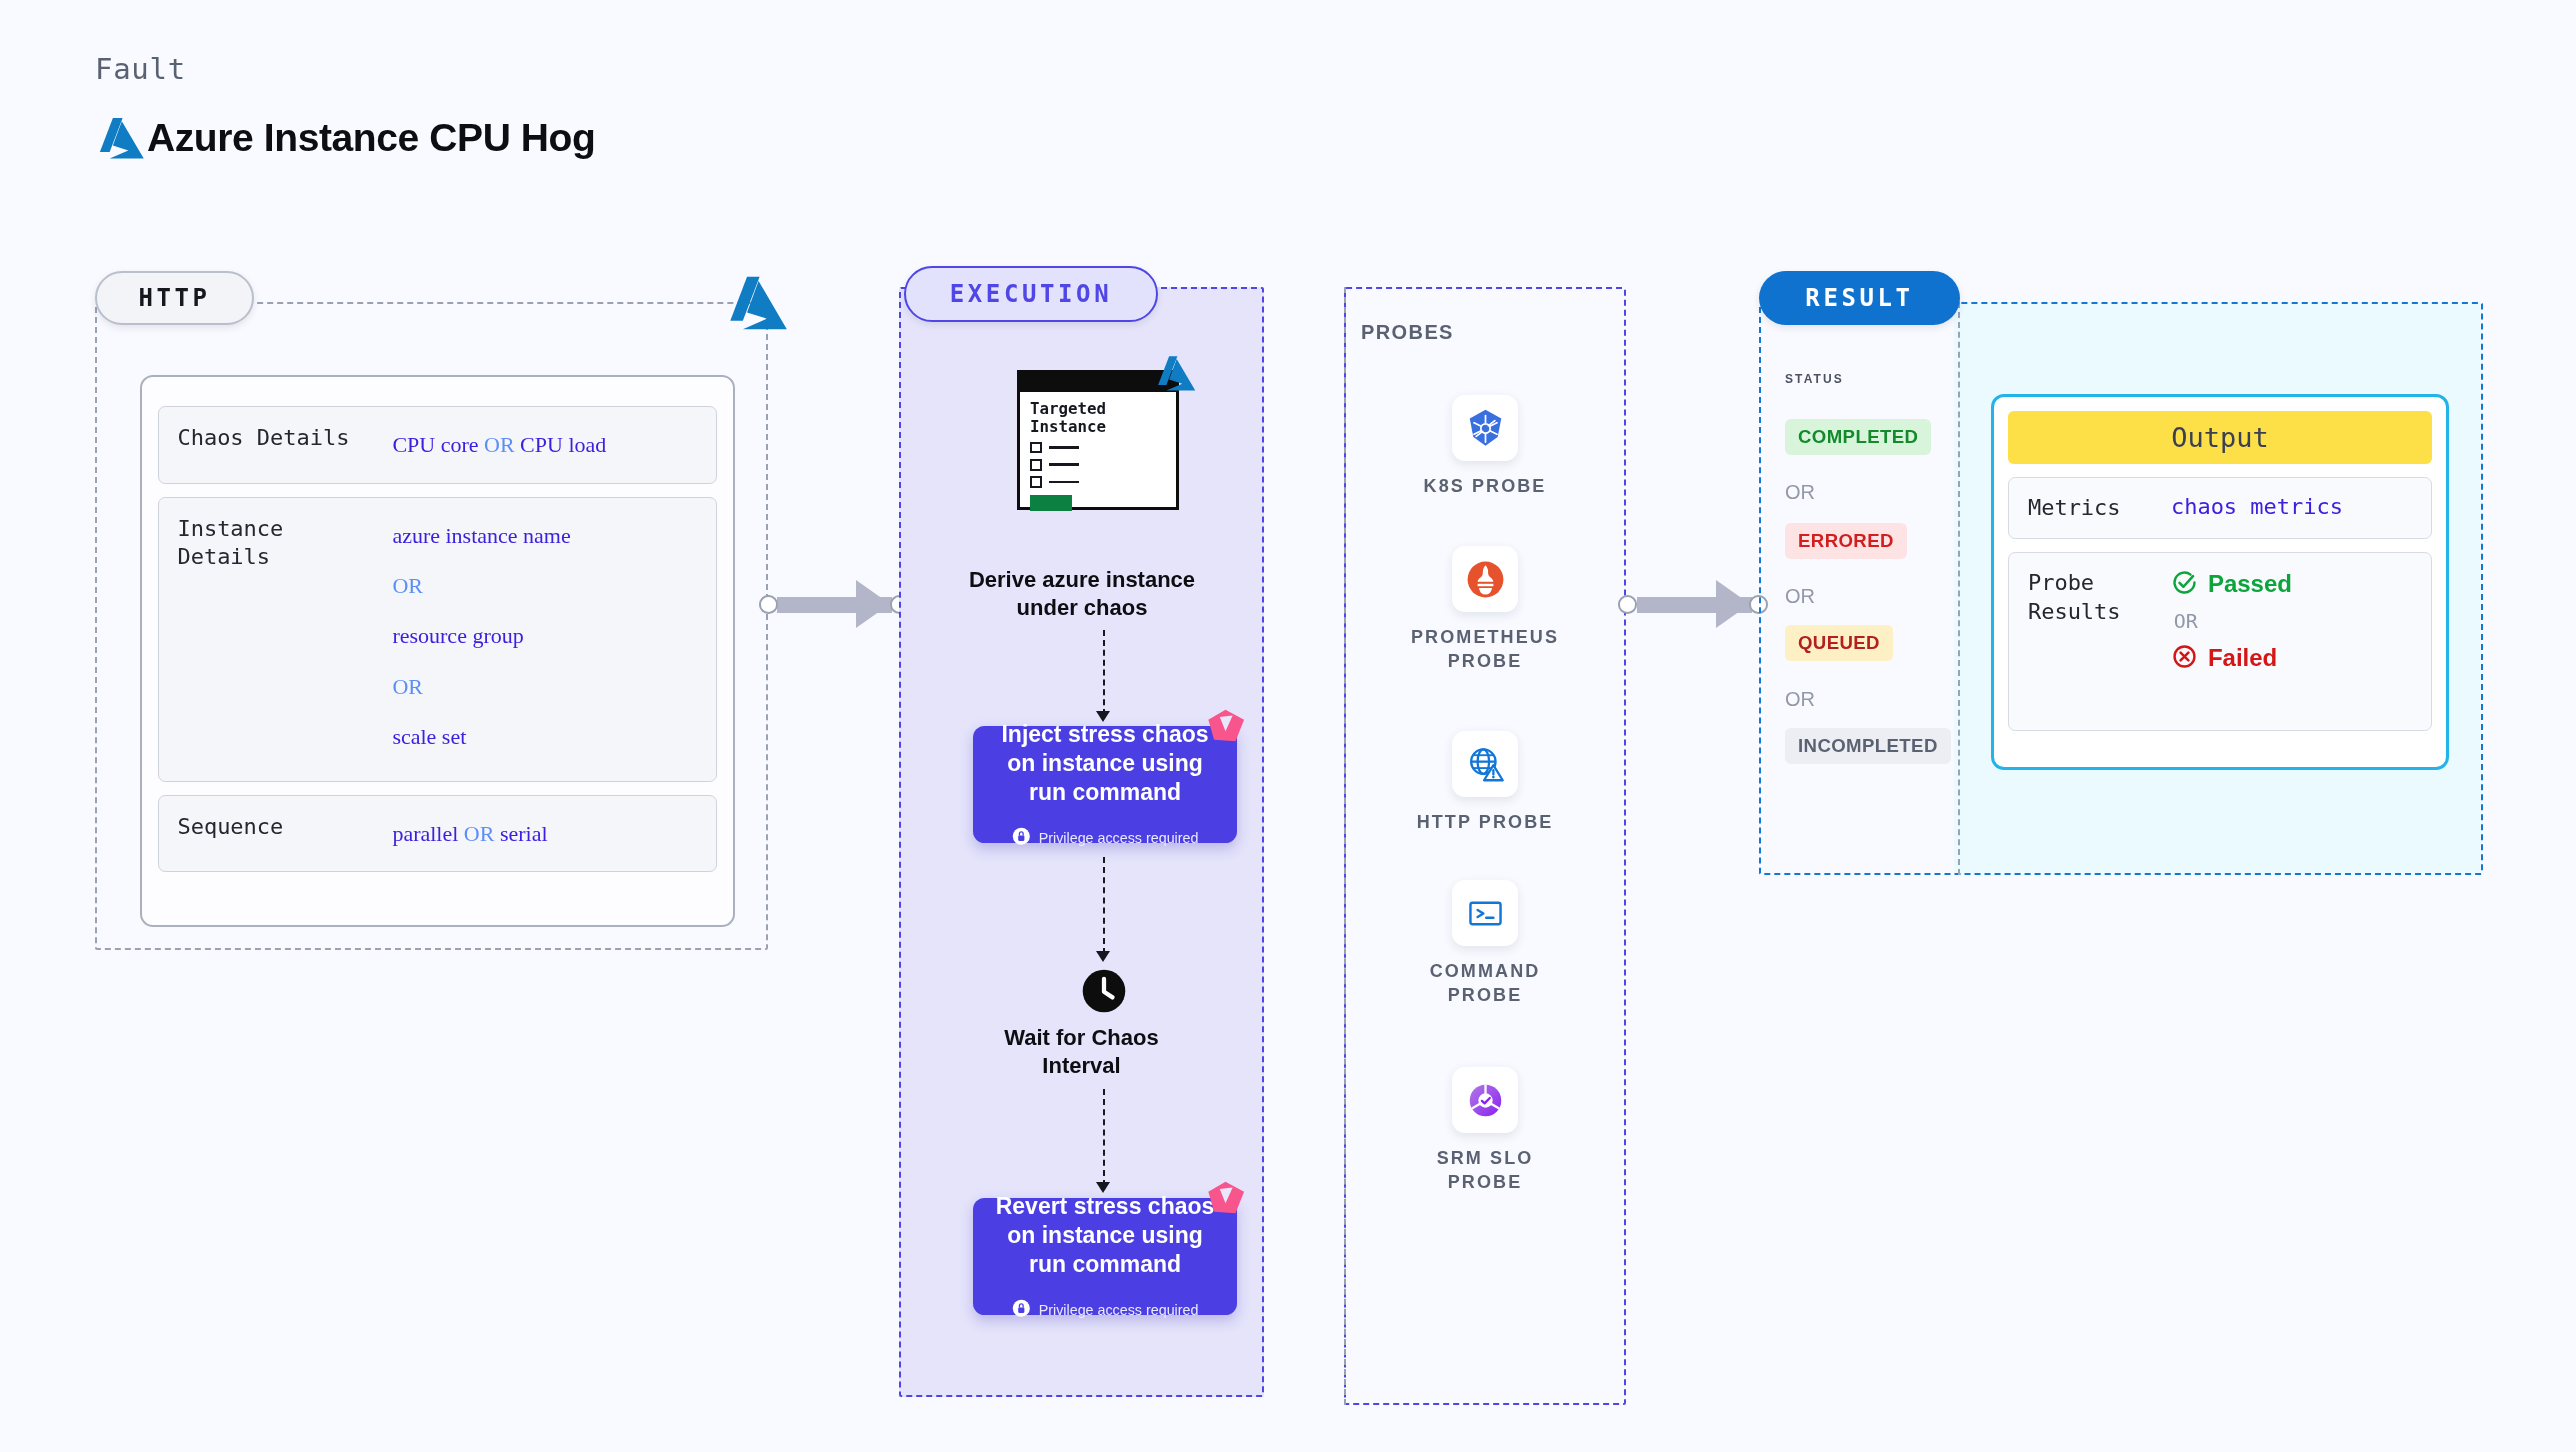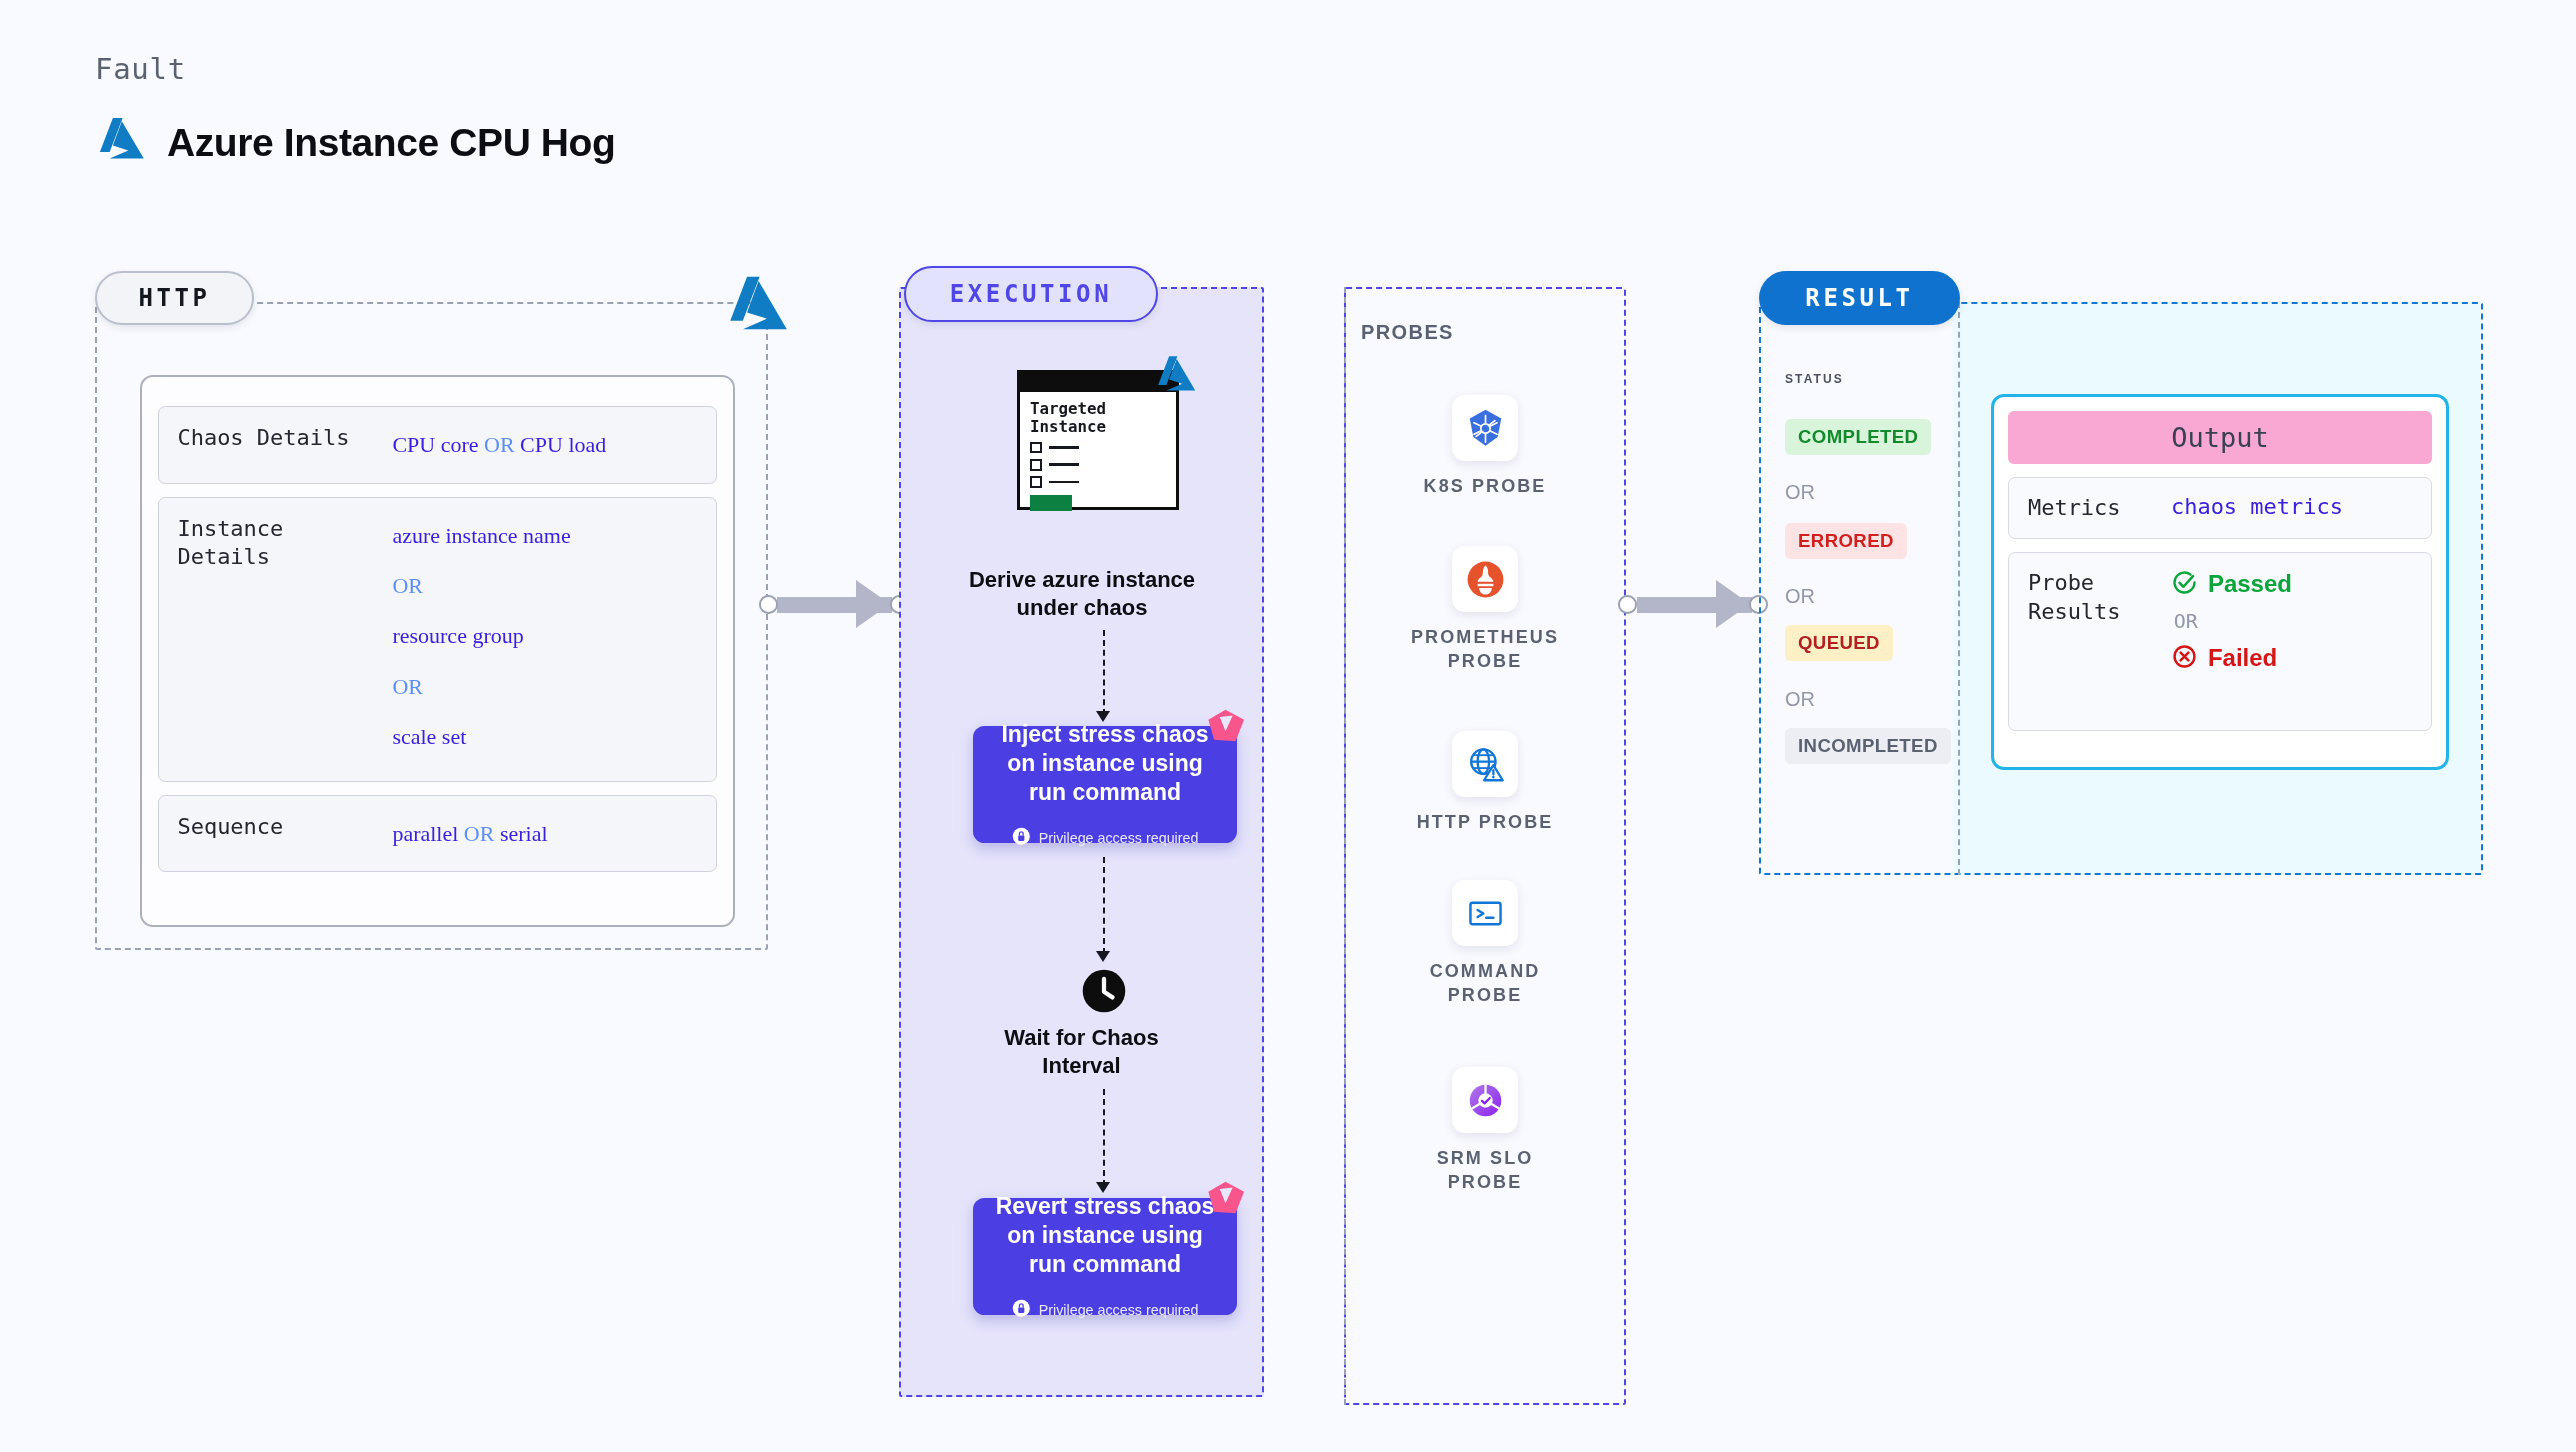--- a/index.html
+++ b/index.html
@@ -10,21 +10,21 @@
     overflow: hidden;
   }
   .page { position: relative; width: 2062px; height: 1452px; }
 
   
   .hdr-fault {
     position: absolute; left: 95px; top: 52px;
     font-family: "DejaVu Sans Mono", monospace;
     font-size: 29px; color: #5a6272; letter-spacing: 0.7px;
   }
-  .hdr-row { position: absolute; left: 95px; top: 116px; display: flex; align-items: flex-end; gap: 20px; }
+  .hdr-row { position: absolute; left: 95px; top: 116px; display: flex; align-items: flex-start; }
   .hdr-title {
     font-family: "Liberation Sans", sans-serif;
     font-size: 39px; font-weight: 700; color: #0d0d12; letter-spacing: -0.4px;
   }
 
   
   .panel { position: absolute; }
   .dashed-gray { border: 2.1px dashed #9aa1b0; }
   .dashed-indigo { border: 2.9px dashed #4f46e5; }
   .dashed-blue { border: 2.9px dashed #1577d4; }
@@ -147,21 +147,21 @@
   .st-or {
     position: absolute; font-family: "Liberation Sans", sans-serif; font-size: 20px; color: #9298a8;
   }
 
   #output-zone { position: absolute; left: 1954px; top: 302px; width: 528px; height: 573px; background: #eafaff; }
   #output-card {
     position: absolute; left: 1991px; top: 394px; width: 458px; height: 376px;
     background: #ffffff; border: 3.6px solid #22b3e8; border-radius: 13px; padding: 14.3px;
   }
   .out-head {
-    background: #f9a8d4; border-radius: 5.7px; height: 53px;
+    background: #fde047; border-radius: 5.7px; height: 53px;
     display: flex; align-items: center; justify-content: center;
     font-family: "DejaVu Sans Mono", monospace; font-size: 27px; color: #3a4052;
   }
   .out-row {
     background: #f9fafd; border: 0.7px solid #d6dae4; border-radius: 7.2px;
     margin-top: 13px; display: flex; padding: 15.8px 18.6px;
   }
   .out-label { font-family: "DejaVu Sans Mono", monospace; font-size: 22px; color: #24272f; width: 143px; flex: none; line-height: 1.3; }
   .out-val { font-family: "DejaVu Sans Mono", monospace; font-size: 22px; color: #3a21e0; }
   .pr-line { display: flex; align-items: center; gap: 10px; }

